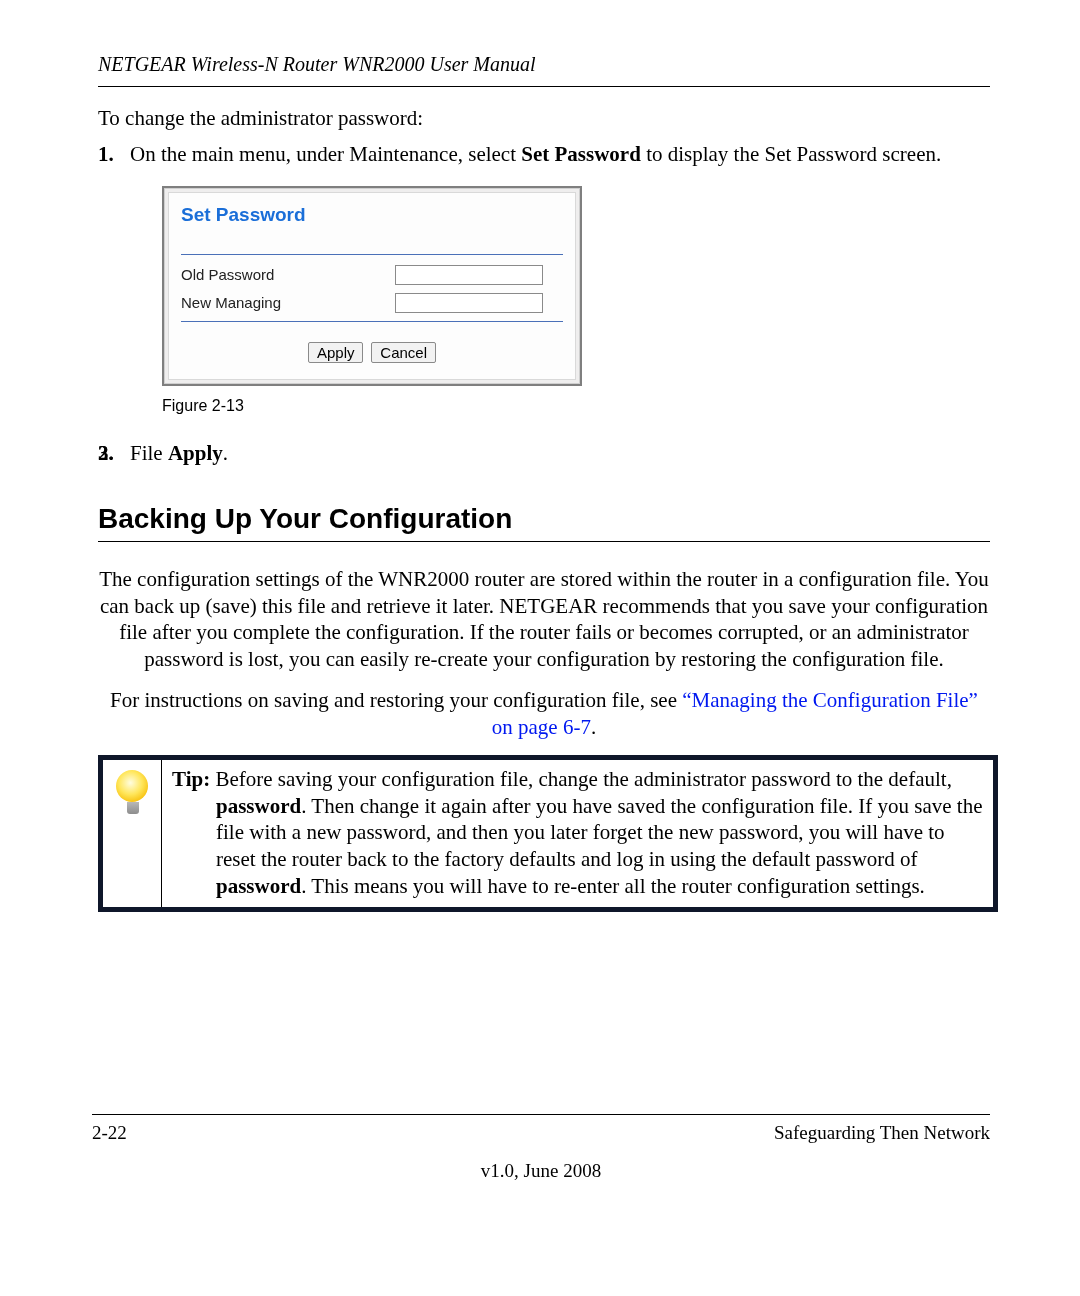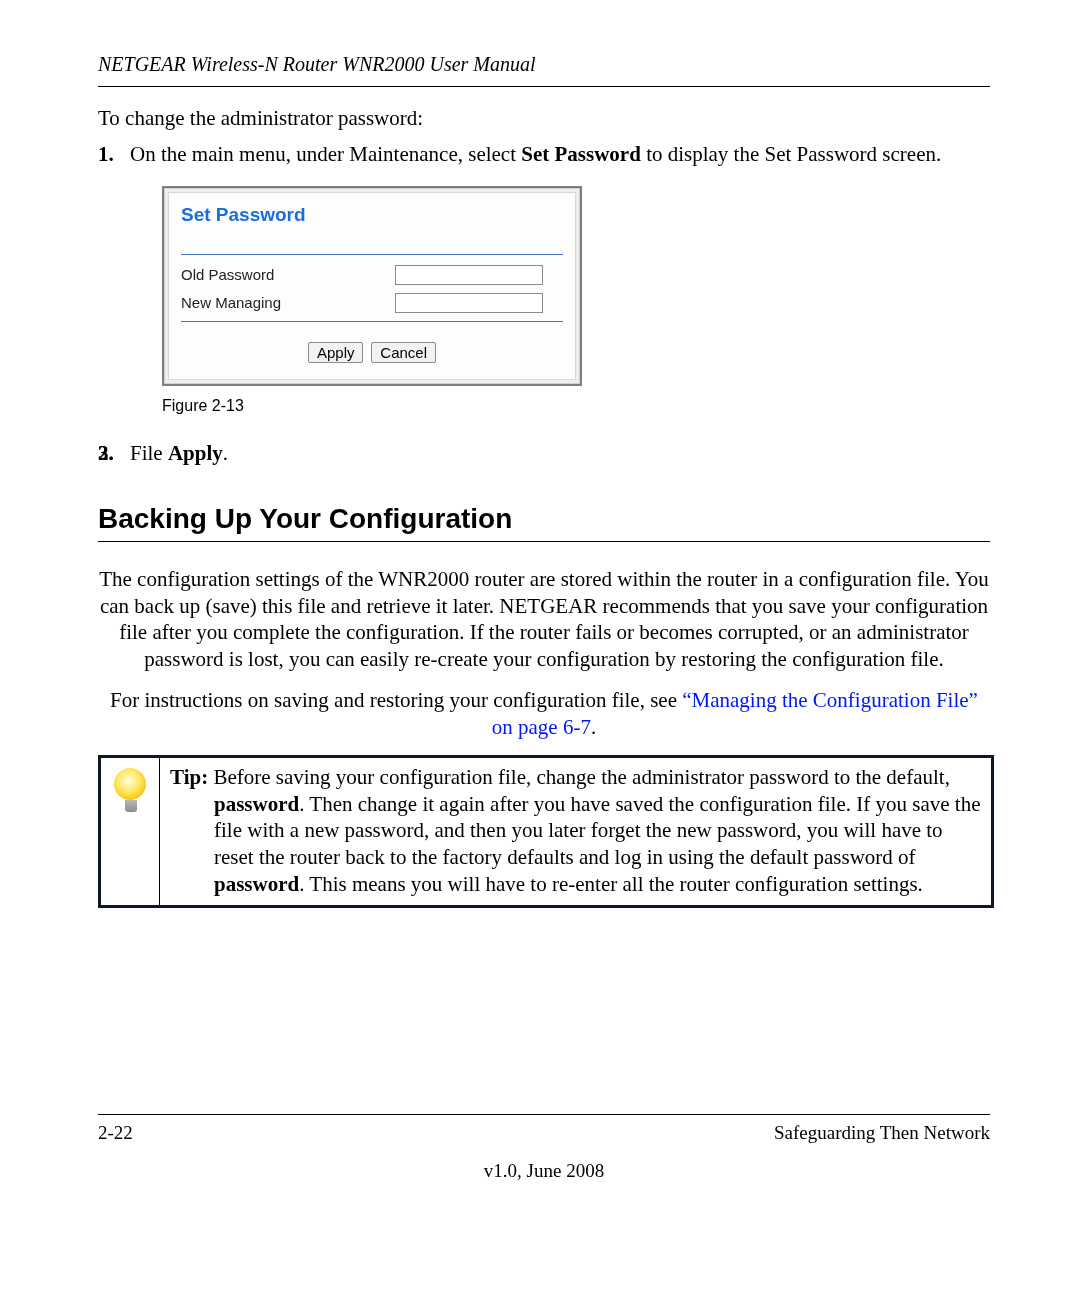--- a/index.html
+++ b/index.html
@@ -134,21 +134,21 @@
   .para {
     margin: 0 0 14px 0;
     text-align: center;
   }
   .xref {
     color: #0018f0;
   }
 
   
   .tip-box {
-    border: 3px solid #0f172a;
+    border: 5px solid #0f172a;
     display: flex;
     margin-top: 8px;
     width: 890px;
   }
   .tip-icon-cell {
     flex: 0 0 58px;
     border-right: 1px solid #000;
     display: flex;
     align-items: flex-start;
     justify-content: center;
@@ -182,21 +182,21 @@
     
     padding-left: 44px;
   }
   .tip-lead {
     margin-left: -44px;
   }
 
   
   .footer {
     position: absolute;
-    left: 98px;
+    left: 92px;
     right: 90px;
     top: 1114px;
   }
   .foot-rule {
     border: none;
     border-top: 1px solid #000;
     margin: 0 0 6px 0;
   }
   .foot-row {
     display: flex;

